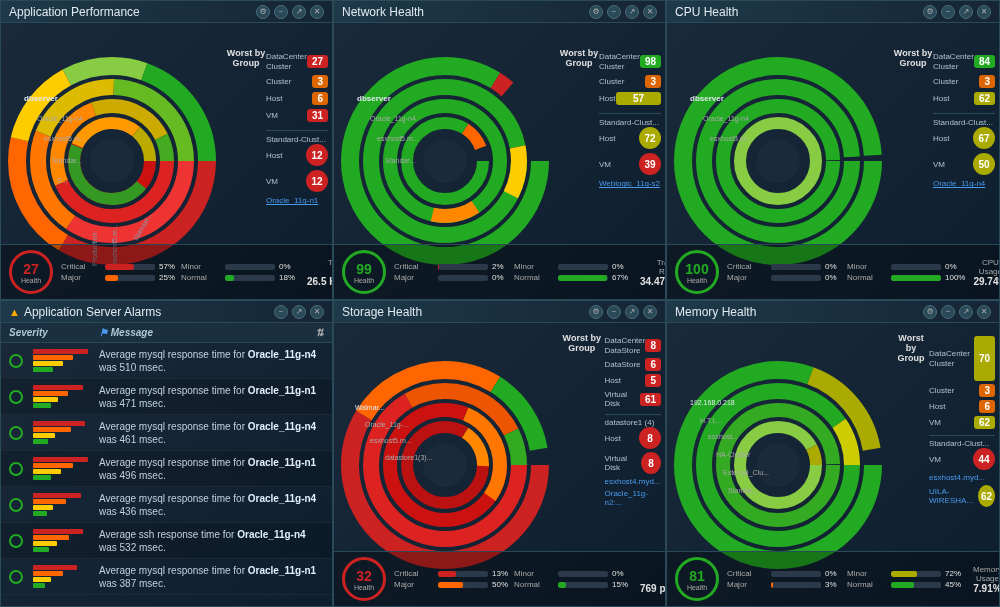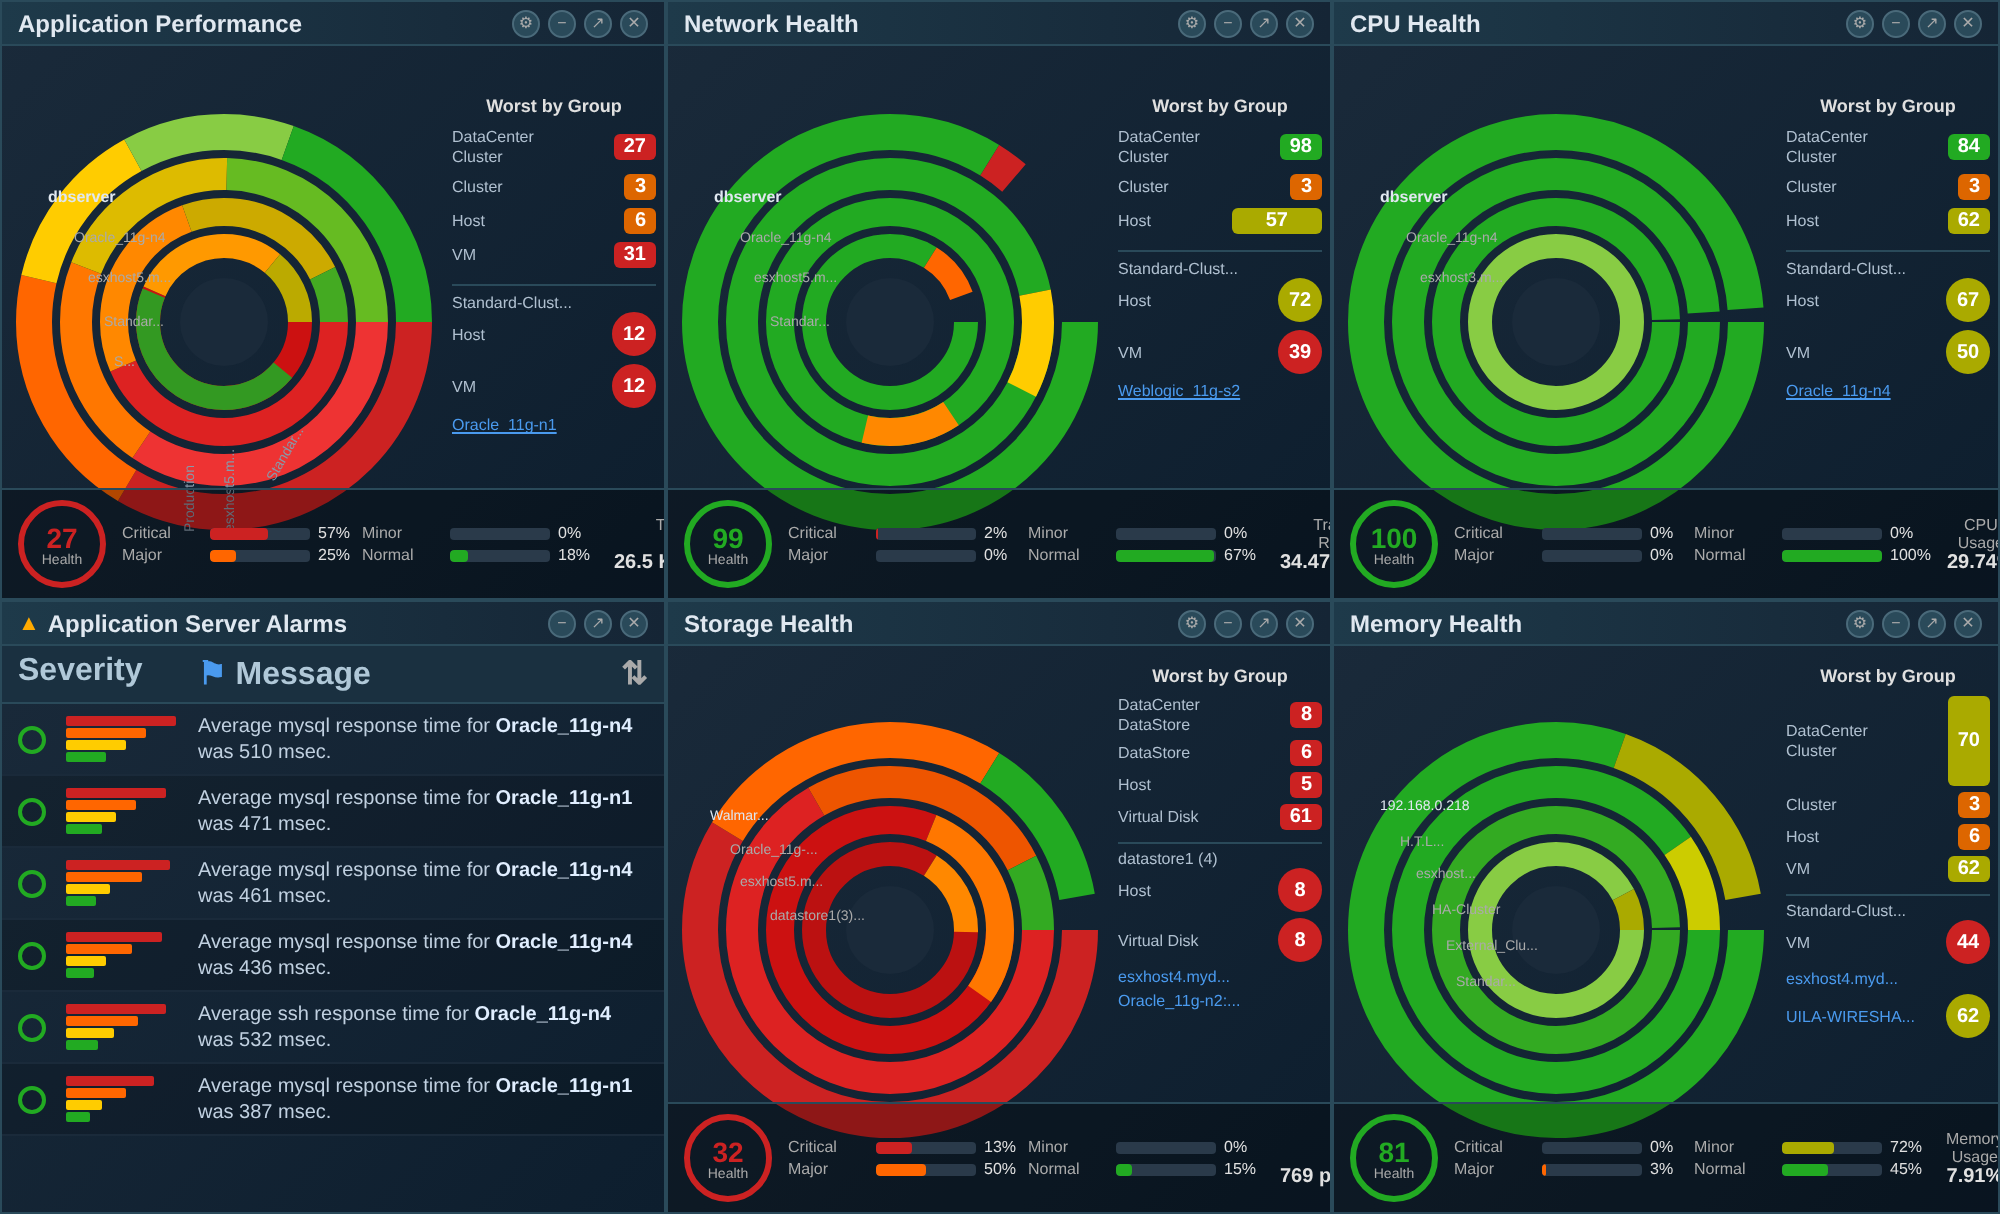--- a/index.html
+++ b/index.html
@@ -29,21 +29,21 @@
       display: flex;
       align-items: center;
       justify-content: space-between;
       padding: 4px 8px;
       background: linear-gradient(90deg, #1e3a4a, #152535);
       border-bottom: 1px solid #2a4a5a;
       height: 22px;
     }
     .panel-title {
       font-size: 12px;
-      font-weight: bold;
+      font-weight: normal;
       color: #e0e8f0;
     }
     .panel-controls {
       display: flex;
       gap: 4px;
       align-items: center;
     }
     .ctrl-btn {
       width: 14px;
       height: 14px;
@@ -70,21 +70,20 @@
       display: flex;
       align-items: center;
       justify-content: center;
     }
 
     
     .chart-labels {
       width: 110px;
       padding: 5px 4px;
       display: flex;
-      flex-direction: column;
       font-size: 9px;
       color: #ccc;
       position: relative;
     }
     .worst-by-group {
       font-size: 9px;
       color: #e0e0e0;
       text-align: center;
       font-weight: bold;
       margin-bottom: 2px;
@@ -156,23 +155,24 @@
     
     .alarms-panel {
       display: flex;
       flex-direction: column;
     }
     .alarms-table-header {
       display: flex;
       padding: 4px 8px;
       background: #1a3040;
       border-bottom: 1px solid #2a4a5a;
-      font-size: 16px;
+      font-size: 10px;
       font-weight: bold;
       color: #b0c8d8;
+      font-style: italic;
     }
     .alarms-col-sev { width: 90px; }
     .alarms-col-msg { flex: 1; }
     .alarm-row {
       display: flex;
       align-items: center;
       padding: 4px 8px;
       border-bottom: 1px solid #1a2a3a;
       min-height: 36px;
     }
@@ -601,20 +601,34 @@
             </div>
           </div>
         </div>
         <div class="alarm-msg">Average mysql response time for <strong>Oracle_11g-n4</strong> was 461 msec.</div>
       </div>
       <div class="alarm-row">
         <div class="alarm-severity">
           <div style="display:flex;align-items:center;gap:4px;">
             <div class="alarm-dot" style="border-color:#22aa22;background:transparent;"></div>
             <div style="display:flex;flex-direction:column;gap:1px;">
+              <div class="sev-bar" style="width:55px;background:#cc2222;"></div>
+              <div class="sev-bar" style="width:40px;background:#ff6600;"></div>
+              <div class="sev-bar" style="width:28px;background:#ffcc00;"></div>
+              <div class="sev-bar" style="width:18px;background:#22aa22;"></div>
+            </div>
+          </div>
+        </div>
+        <div class="alarm-msg">Average mysql response time for <strong>Oracle_11g-n1</strong> was 496 msec.</div>
+      </div>
+      <div class="alarm-row">
+        <div class="alarm-severity">
+          <div style="display:flex;align-items:center;gap:4px;">
+            <div class="alarm-dot" style="border-color:#22aa22;background:transparent;"></div>
+            <div style="display:flex;flex-direction:column;gap:1px;">
               <div class="sev-bar" style="width:48px;background:#cc2222;"></div>
               <div class="sev-bar" style="width:33px;background:#ff6600;"></div>
               <div class="sev-bar" style="width:20px;background:#ffcc00;"></div>
               <div class="sev-bar" style="width:14px;background:#22aa22;"></div>
             </div>
           </div>
         </div>
         <div class="alarm-msg">Average mysql response time for <strong>Oracle_11g-n4</strong> was 436 msec.</div>
       </div>
       <div class="alarm-row">

